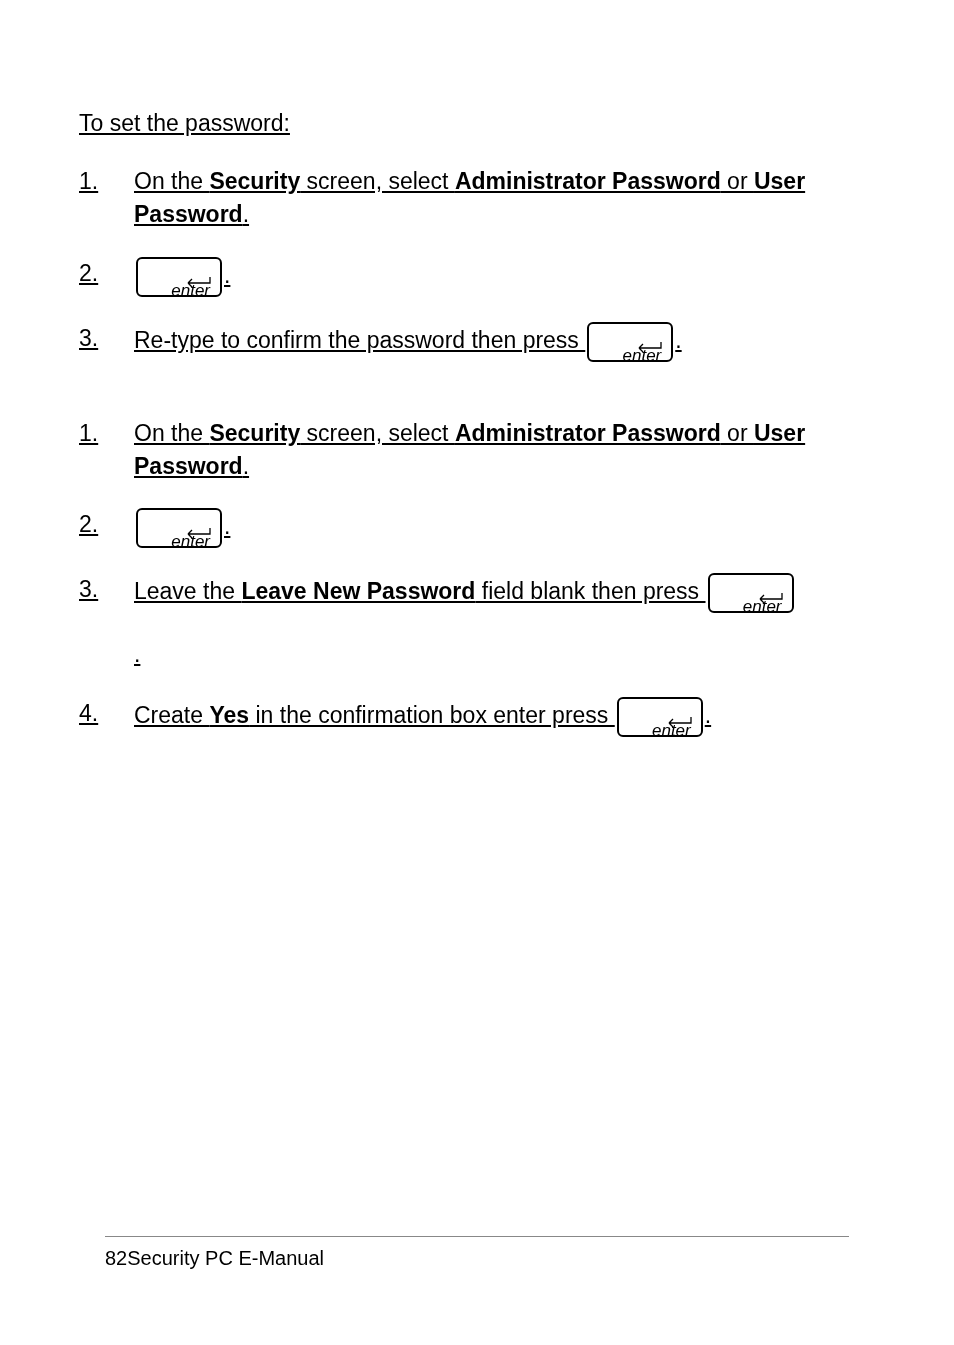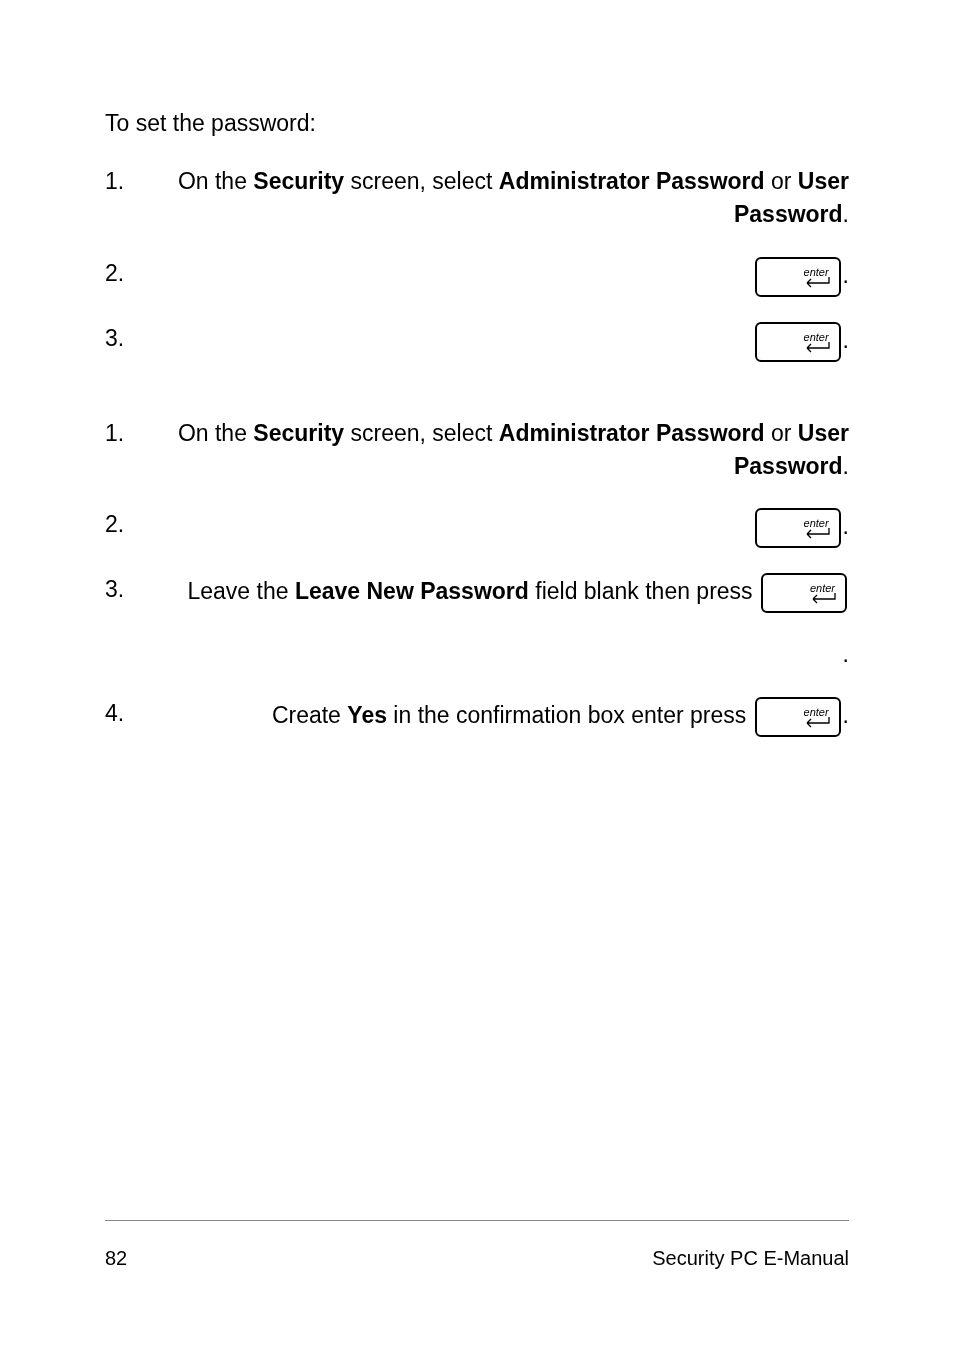--- a/index.html
+++ b/index.html
@@ -5,78 +5,77 @@
   * { box-sizing: border-box; margin: 0; padding: 0; }
   html, body { width: 954px; height: 1345px; }
   body {
     font-family: "Myriad Pro", "Segoe UI", Arial, sans-serif;
     font-size: 23px;
     color: #000;
     background: #fff;
     position: relative;
   }
   .page {
-    padding: 110px 105px 0 105px;
+    padding: 110px 105px 0 79px;
+    text-decoration: underline;
   }
   .intro {
     margin-bottom: 28px;
   }
   ol.steps {
     list-style: none;
     margin-bottom: 55px;
   }
   ol.steps > li {
     display: flex;
     align-items: flex-start;
     margin-bottom: 25px;
     line-height: 1.45;
   }
   .num {
     flex: 0 0 55px;
   }
   .step-body {
     flex: 1;
-    text-align: right;
   }
   .step-line {
     display: block;
   }
   .keycap {
     display: inline-block;
     vertical-align: middle;
     width: 86px;
     height: 40px;
     border: 2px solid #000;
     border-radius: 6px;
     position: relative;
     margin: 0 2px;
   }
   .keycap .enter-label {
     position: absolute;
-    top: 6px;
+    top: 20px;
     right: 10px;
-    font-size: 11px;
+    font-size: 17px;
     font-style: italic;
     font-family: Arial, sans-serif;
   }
   .keycap svg {
     position: absolute;
     right: 9px;
     top: 18px;
   }
   strong { font-weight: 700; }
   .footer {
     position: absolute;
     left: 105px;
     right: 105px;
     bottom: 75px;
     border-top: 1px solid #888;
-    padding-top: 26px;
+    padding-top: 10px;
     display: flex;
-    justify-content: space-between;
     font-size: 20px;
   }
 </style>
 </head>
 <body>
 
 <div class="page">
 
   <p class="intro">To set the password:</p>
 
@@ -91,21 +90,21 @@
       <span class="num">2.</span>
       <span class="step-body">
         <span class="keycap"><span class="enter-label">enter</span><svg width="28" height="12" viewBox="0 0 28 12">
               <path d="M27 0 L27 6 L5 6 M5 6 L9 2 M5 6 L9 10" stroke="#000" stroke-width="1.3" fill="none"></path>
             </svg></span><span>.</span>
       </span>
     </li>
     <li>
       <span class="num">3.</span>
       <span class="step-body">
-        <span class="keycap"><span class="enter-label">enter</span><svg width="28" height="12" viewBox="0 0 28 12">
+        <span>Re-type to confirm the password then press </span><span class="keycap"><span class="enter-label">enter</span><svg width="28" height="12" viewBox="0 0 28 12">
               <path d="M27 0 L27 6 L5 6 M5 6 L9 2 M5 6 L9 10" stroke="#000" stroke-width="1.3" fill="none"></path>
             </svg></span><span>.</span>
       </span>
     </li>
   </ol>
 
 
   <ol class="steps">
     <li>
       <span class="num">1.</span>

